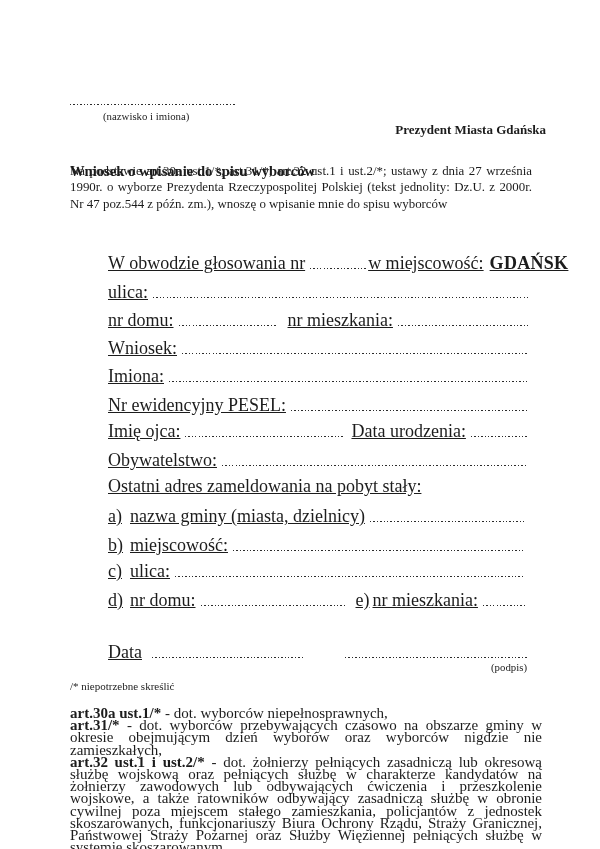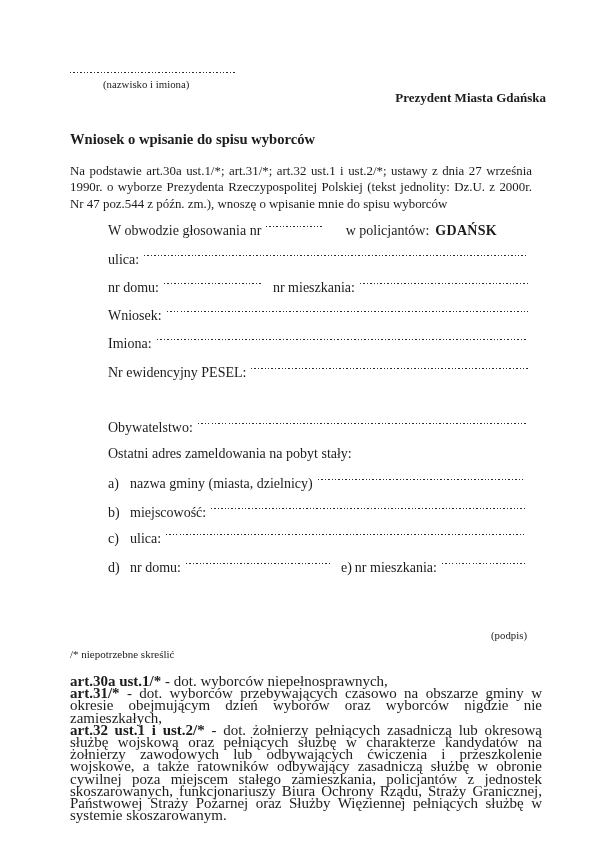--- a/index.html
+++ b/index.html
@@ -4,37 +4,38 @@
 <style>
   html,body { margin:0; padding:0; background:#ffffff; }
   .page {
     position:relative;
     width:600px; height:849px;
     background:#ffffff;
     color:#1c1c1c;
     font-family:"Liberation Serif","DejaVu Serif",serif;
     overflow:hidden;
   }
-  .abs { position:absolute; }
+  .abs { position:absolute;margin-top:32px; }
 
   
   .dots {
     display:block;
     height:4px;
     background-image:repeating-linear-gradient(90deg,#2b2b2b 0,#2b2b2b 1.3px,transparent 1.3px,transparent 3.4px);
     background-repeat:no-repeat;
     background-position:left bottom;
     background-size:100% 1.5px;
   }
   .row {
     display:flex;
-    align-items:flex-start;
-    font-size:14px;
+    align-items:flex-end;
+    font-size:18px;
     line-height:15px;
     height:16px;
+    text-decoration:underline;
   }
   .row .dots { margin-bottom:2px; }
   .grow { flex:1 1 auto; }
   .lbl { white-space:nowrap; padding-right:5px; }
   .marker { flex:0 0 22px; white-space:nowrap; }
 
   .caption { font-size:10.8px; line-height:12px; }
   .recipient { font-size:13px; font-weight:bold; line-height:18px; white-space:nowrap; }
   .form-title { font-size:14.6px; font-weight:bold; line-height:18px; }
   .intro { font-size:12.9px; line-height:16.4px; text-align:justify; margin:0; }
@@ -56,21 +57,21 @@
   <div class="abs recipient" style="top:89px;right:54px">Prezydent Miasta Gdańska</div>
 
   <div class="abs form-title" style="top:130px;left:70px;right:30px">Wniosek o wpisanie do spisu wyborców</div>
 
   <p class="abs intro" style="top:163px;left:70px;width:462px"><span>Na podstawie art.30a ust.1/*; art.31/*; art.32 ust.1 i ust.2/*;  ustawy z dnia 27 września 1990r.</span> <span>o wyborze Prezydenta Rzeczypospolitej Polskiej (tekst jednolity: Dz.U. z 2000r. Nr 47 poz.544</span> <span>z późn. zm.), wnoszę o wpisanie mnie do spisu wyborców</span></p>
 
   <div class="abs row" style="top:223px;left:108px;right:103px">
     <span class="lbl">W obwodzie głosowania nr</span>
     <span class="dots" style="flex:0 0 58px"></span>
     <span class="spacer"></span>
-    <span class="lbl" style="padding-right:0">w policjantów:</span>
+    <span class="lbl" style="padding-right:0">w miejscowość:</span>
     <span class="city">GDAŃSK</span>
   </div>
 
   <div class="abs row" style="top:252px;left:108px;right:72px">
     <span class="lbl">ulica:</span>
     <span class="dots grow"></span>
   </div>
 
   <div class="abs row" style="top:280px;left:108px;right:72px">
     <span class="lbl">nr domu:</span>
@@ -87,20 +88,26 @@
   <div class="abs row" style="top:365px;left:108px;right:72px">
     <span class="lbl">Nr ewidencyjny PESEL:</span>
     <span class="dots grow"></span>
   </div>
 
   <div class="abs row" style="top:336px;left:108px;right:72px">
     <span class="lbl">Imiona:</span>
     <span class="dots grow"></span>
   </div>
 
+  <div class="abs row" style="top:391px;left:108px;right:72px">
+    <span class="lbl">Imię ojca:</span>
+    <span class="dots" style="flex:0 0 160px"></span>
+    <span class="lbl" style="margin-left:6px">Data urodzenia:</span>
+    <span class="dots grow"></span>
+  </div>
 
   <div class="abs row" style="top:420px;left:108px;right:72px">
     <span class="lbl">Obywatelstwo:</span>
     <span class="dots grow"></span>
   </div>
 
   <div class="abs row" style="top:446px;left:108px;right:72px">
     <span class="lbl">Ostatni adres zameldowania na pobyt stały:</span>
   </div>
 
@@ -124,20 +131,26 @@
 
   <div class="abs row" style="top:560px;left:108px;right:75px">
     <span class="marker">d)</span>
     <span class="lbl">nr domu:</span>
     <span class="dots" style="flex:0 0 145px"></span>
     <span class="lbl" style="margin-left:10px;padding-right:3px">e)</span>
     <span class="lbl">nr mieszkania:</span>
     <span class="dots grow"></span>
   </div>
 
+  <div class="abs row" style="top:612px;left:108px;right:73px">
+    <span class="lbl" style="padding-right:10px">Data</span>
+    <span class="dots" style="flex:0 0 152px"></span>
+    <span class="spacer"></span>
+    <span class="dots" style="flex:0 0 182px"></span>
+  </div>
   <div class="abs caption" style="top:629px;right:73px;width:182px;text-align:right">(podpis)</div>
 
   <div class="abs note" style="top:648px;left:70px">/* niepotrzebne skreślić</div>
 
   <div class="abs footnotes" style="top:675px;left:70px;right:58px">
     <p><b class="bold">art.30a ust.1/*</b><span> - </span><span>dot. wyborców niepełnosprawnych,</span></p>
     <p><b class="bold">art.31/*</b><span> - </span><span>dot. wyborców przebywających czasowo na obszarze gminy w okresie obejmującym dzień wyborów oraz wyborców nigdzie nie zamieszkałych,</span></p>
     <p><b class="bold">art.32 ust.1 i ust.2/*</b><span> - </span><span>dot. żołnierzy pełniących zasadniczą lub okresową służbę wojskową oraz pełniących służbę w charakterze kandydatów na żołnierzy zawodowych lub odbywających ćwiczenia i przeszkolenie wojskowe, a także ratowników odbywający zasadniczą służbę w obronie cywilnej poza miejscem stałego zamieszkania, policjantów z jednostek skoszarowanych, funkcjonariuszy Biura Ochrony Rządu, Straży Granicznej, Państwowej Straży Pożarnej oraz Służby Więziennej pełniących służbę w systemie skoszarowanym.</span></p>
   </div>
 

